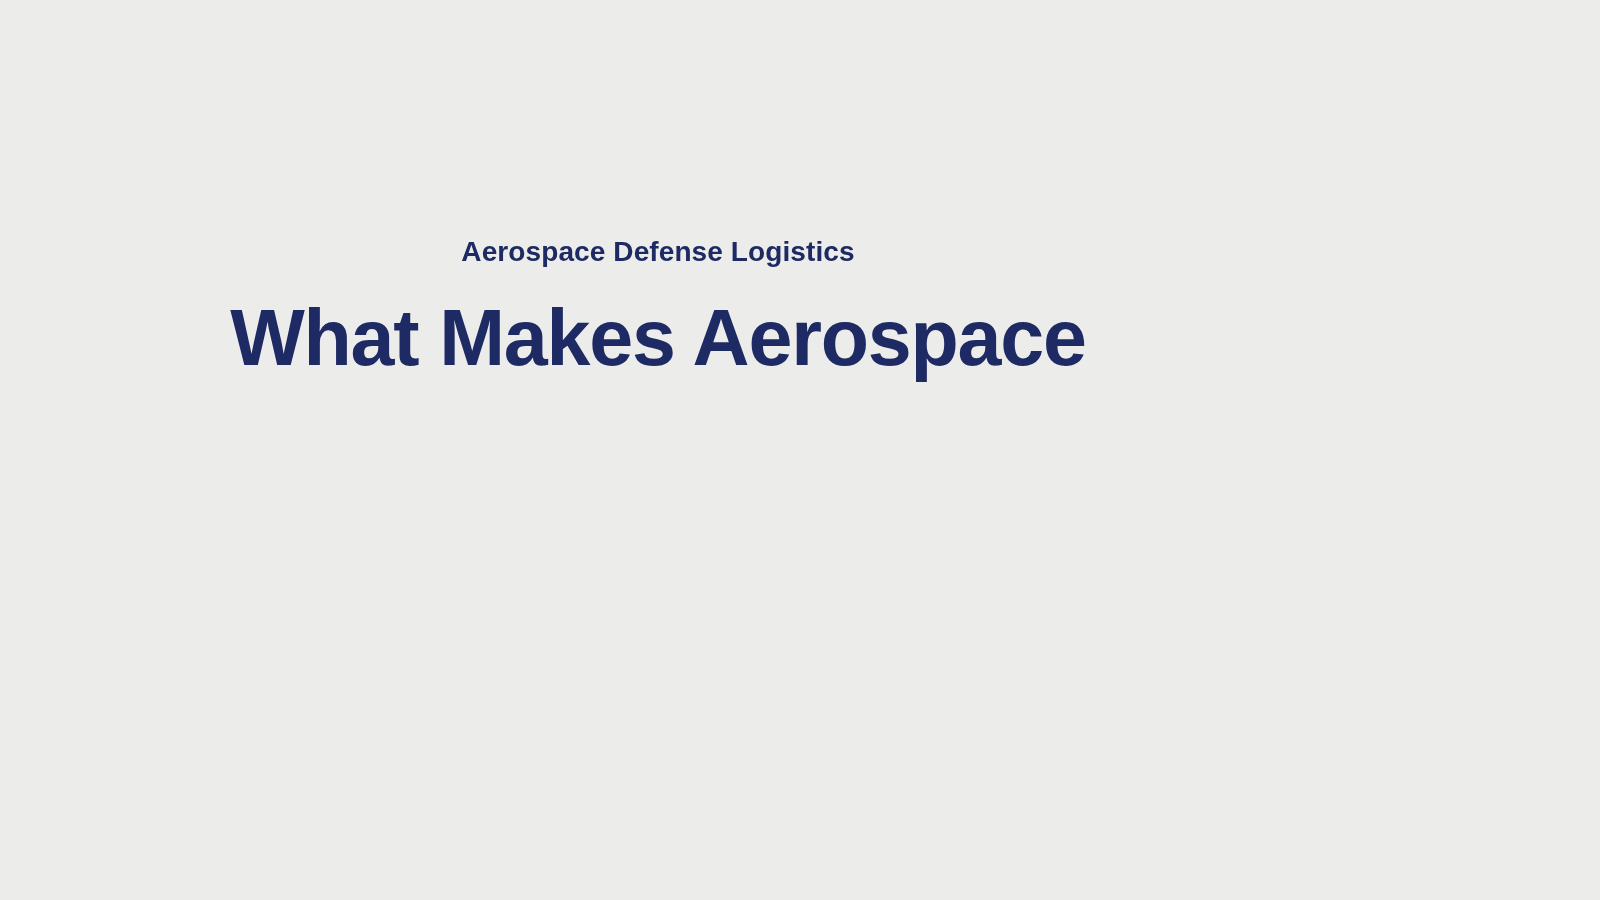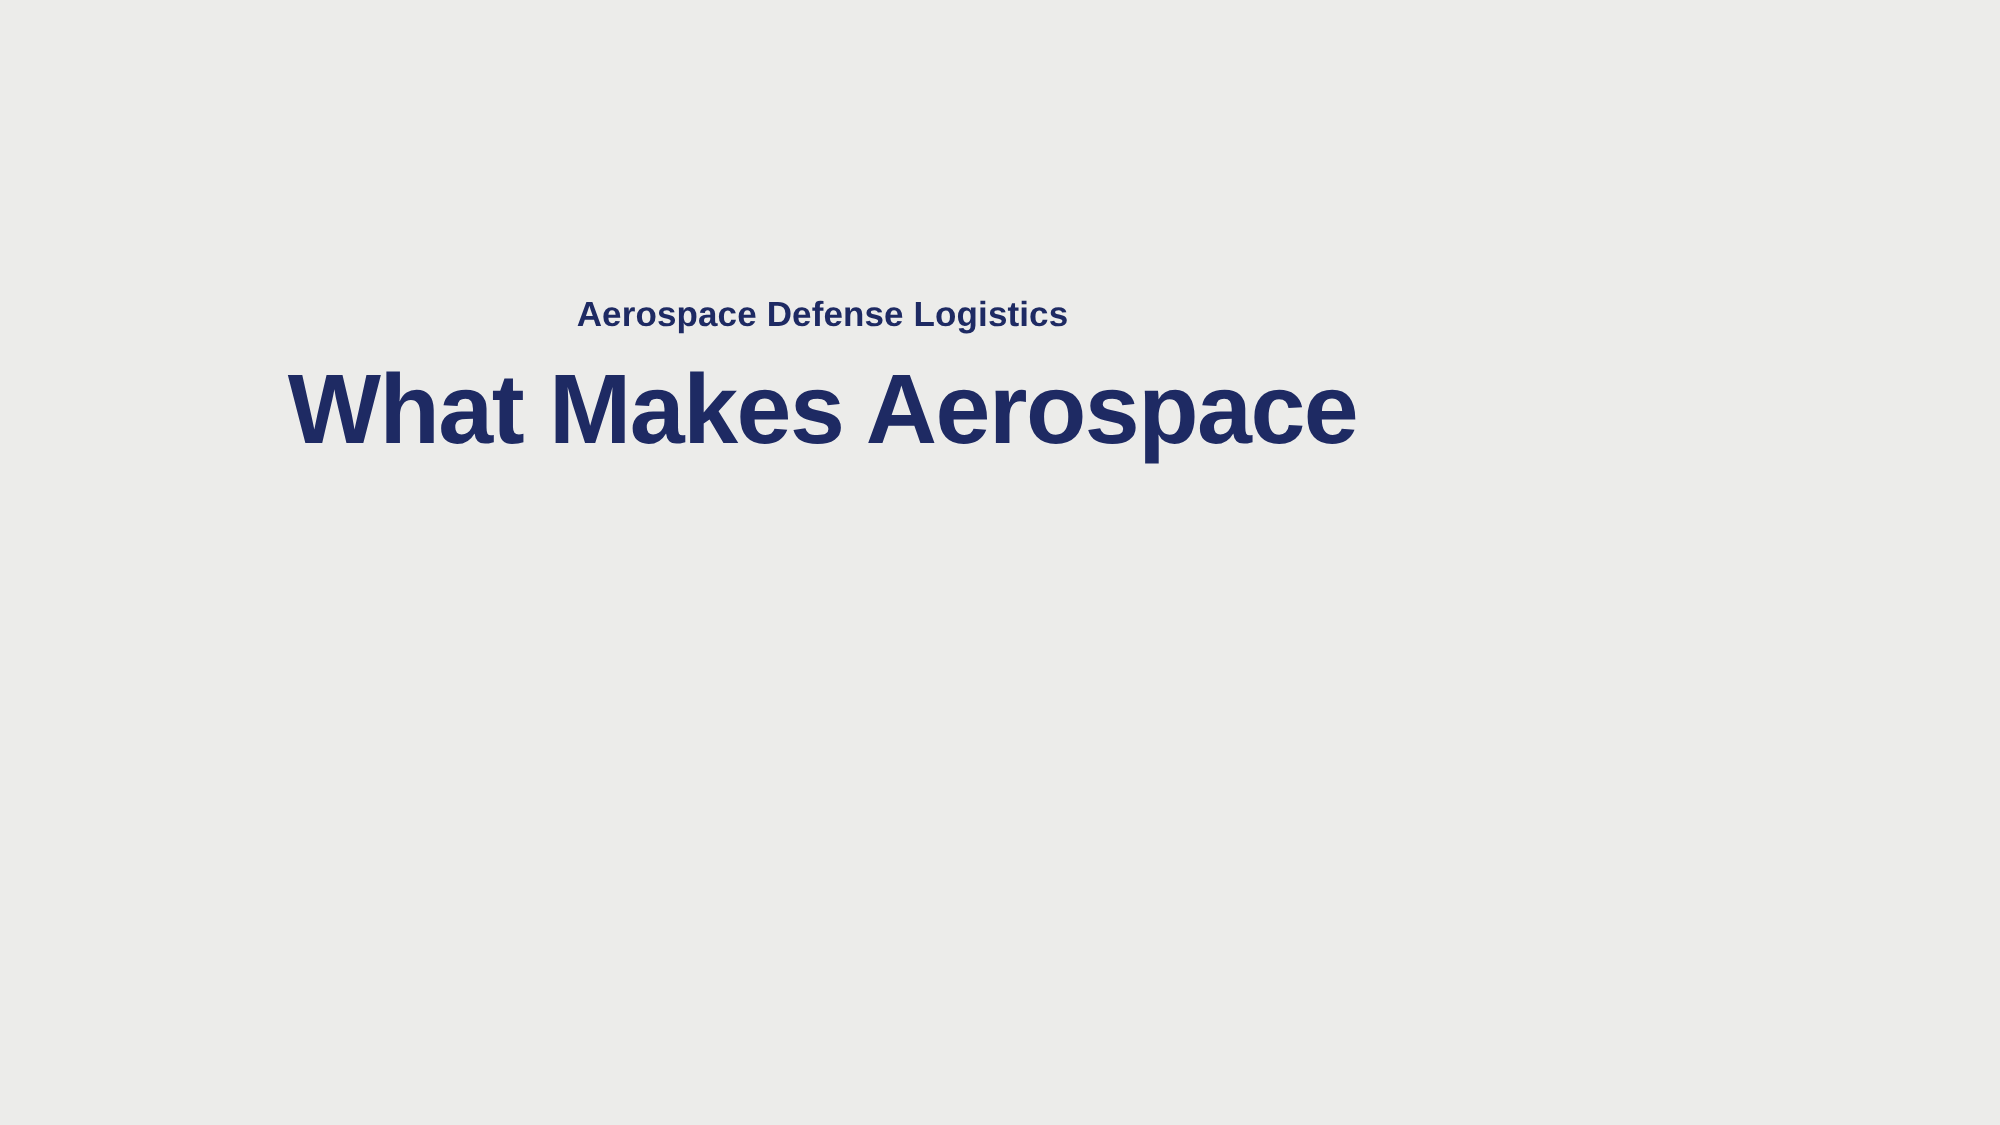--- a/index.html
+++ b/index.html
@@ -42,21 +42,21 @@
     font-family: "Liberation Sans", "DejaVu Sans", sans-serif;
     font-size: 28px;
     font-weight: 700;
     line-height: 40px;
     letter-spacing: 0.1px;
     white-space: nowrap;
   }
 
   .headline {
     display: block;
-    margin-top: 11px;
+    margin-top: 22px;
     color: #1E2A63;
     font-family: "Liberation Sans", "DejaVu Sans", sans-serif;
     font-size: 79px;
     font-weight: 700;
     line-height: 88px;
     letter-spacing: -1.2px;
     max-width: 960px;
   }
 
   .headline .line {

